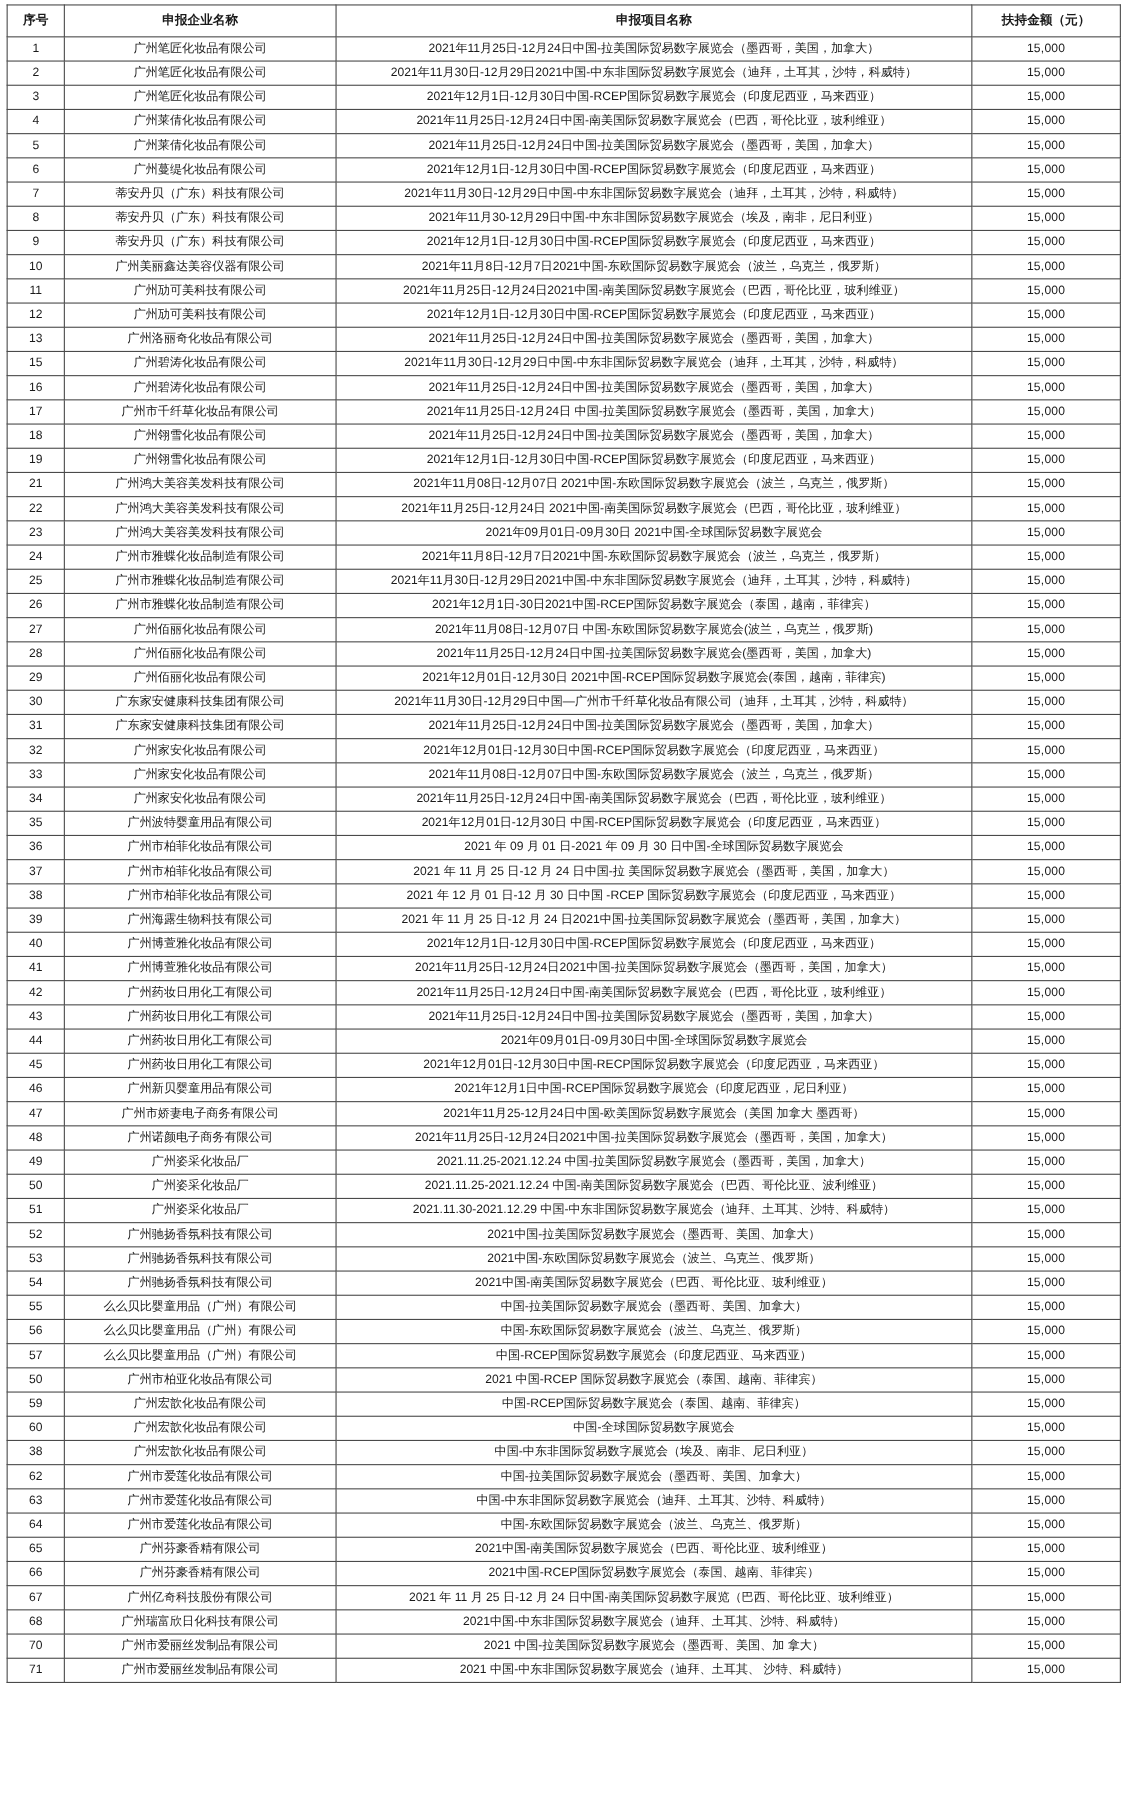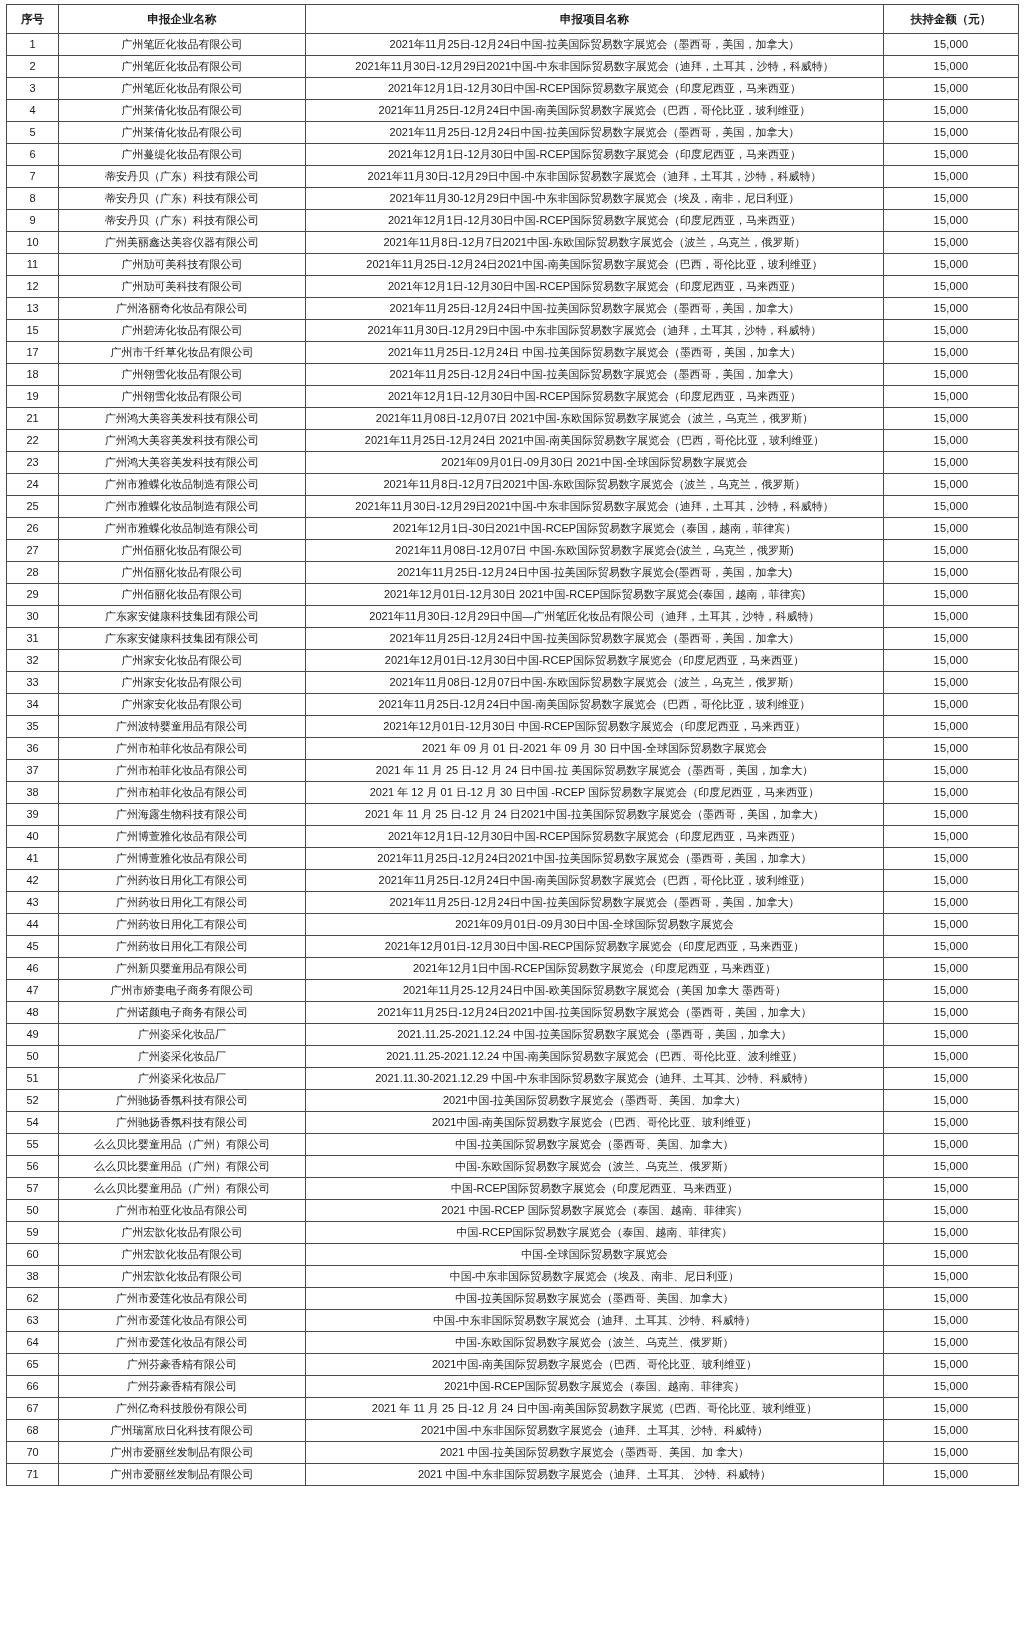--- a/index.html
+++ b/index.html
@@ -160,20 +160,26 @@
           <td class="project">2021年11月25日-12月24日中国-拉美国际贸易数字展览会（墨西哥，美国，加拿大）</td>
           <td class="amount">15,000</td>
         </tr>
         <tr>
           <td class="idx">15</td>
           <td class="company">广州碧涛化妆品有限公司</td>
           <td class="project">2021年11月30日-12月29日中国-中东非国际贸易数字展览会（迪拜，土耳其，沙特，科威特）</td>
           <td class="amount">15,000</td>
         </tr>
         <tr>
+          <td class="idx">16</td>
+          <td class="company">广州碧涛化妆品有限公司</td>
+          <td class="project">2021年11月25日-12月24日中国-拉美国际贸易数字展览会（墨西哥，美国，加拿大）</td>
+          <td class="amount">15,000</td>
+        </tr>
+        <tr>
           <td class="idx">17</td>
           <td class="company">广州市千纤草化妆品有限公司</td>
           <td class="project">2021年11月25日-12月24日 中国-拉美国际贸易数字展览会（墨西哥，美国，加拿大）</td>
           <td class="amount">15,000</td>
         </tr>
         <tr>
           <td class="idx">18</td>
           <td class="company">广州翎雪化妆品有限公司</td>
           <td class="project">2021年11月25日-12月24日中国-拉美国际贸易数字展览会（墨西哥，美国，加拿大）</td>
           <td class="amount">15,000</td>
@@ -234,21 +240,21 @@
         </tr>
         <tr>
           <td class="idx">29</td>
           <td class="company">广州佰丽化妆品有限公司</td>
           <td class="project">2021年12月01日-12月30日 2021中国-RCEP国际贸易数字展览会(泰国，越南，菲律宾)</td>
           <td class="amount">15,000</td>
         </tr>
         <tr>
           <td class="idx">30</td>
           <td class="company">广东家安健康科技集团有限公司</td>
-          <td class="project">2021年11月30日-12月29日中国—广州笔匠化妆品有限公司（迪拜，土耳其，沙特，科威特）</td>
+          <td class="project">2021年11月30日-12月29日中国—广州市千纤草化妆品有限公司（迪拜，土耳其，沙特，科威特）</td>
           <td class="amount">15,000</td>
         </tr>
         <tr>
           <td class="idx">31</td>
           <td class="company">广东家安健康科技集团有限公司</td>
           <td class="project">2021年11月25日-12月24日中国-拉美国际贸易数字展览会（墨西哥，美国，加拿大）</td>
           <td class="amount">15,000</td>
         </tr>
         <tr>
           <td class="idx">32</td>
@@ -330,21 +336,21 @@
         </tr>
         <tr>
           <td class="idx">45</td>
           <td class="company">广州药妆日用化工有限公司</td>
           <td class="project">2021年12月01日-12月30日中国-RECP国际贸易数字展览会（印度尼西亚，马来西亚）</td>
           <td class="amount">15,000</td>
         </tr>
         <tr>
           <td class="idx">46</td>
           <td class="company">广州新贝婴童用品有限公司</td>
-          <td class="project">2021年12月1日中国-RCEP国际贸易数字展览会（印度尼西亚，马来西亚）</td>
+          <td class="project">2021年12月1日中国-RCEP国际贸易数字展览会（印度尼西亚，尼日利亚）</td>
           <td class="amount">15,000</td>
         </tr>
         <tr>
           <td class="idx">47</td>
           <td class="company">广州市娇妻电子商务有限公司</td>
           <td class="project">2021年11月25-12月24日中国-欧美国际贸易数字展览会（美国 加拿大 墨西哥）</td>
           <td class="amount">15,000</td>
         </tr>
         <tr>
           <td class="idx">48</td>
@@ -367,20 +373,26 @@
         <tr>
           <td class="idx">51</td>
           <td class="company">广州姿采化妆品厂</td>
           <td class="project">2021.11.30-2021.12.29 中国-中东非国际贸易数字展览会（迪拜、土耳其、沙特、科威特）</td>
           <td class="amount">15,000</td>
         </tr>
         <tr>
           <td class="idx">52</td>
           <td class="company">广州驰扬香氛科技有限公司</td>
           <td class="project">2021中国-拉美国际贸易数字展览会（墨西哥、美国、加拿大）</td>
+          <td class="amount">15,000</td>
+        </tr>
+        <tr>
+          <td class="idx">53</td>
+          <td class="company">广州驰扬香氛科技有限公司</td>
+          <td class="project">2021中国-东欧国际贸易数字展览会（波兰、乌克兰、俄罗斯）</td>
           <td class="amount">15,000</td>
         </tr>
         <tr>
           <td class="idx">54</td>
           <td class="company">广州驰扬香氛科技有限公司</td>
           <td class="project">2021中国-南美国际贸易数字展览会（巴西、哥伦比亚、玻利维亚）</td>
           <td class="amount">15,000</td>
         </tr>
         <tr>
           <td class="idx">55</td>

